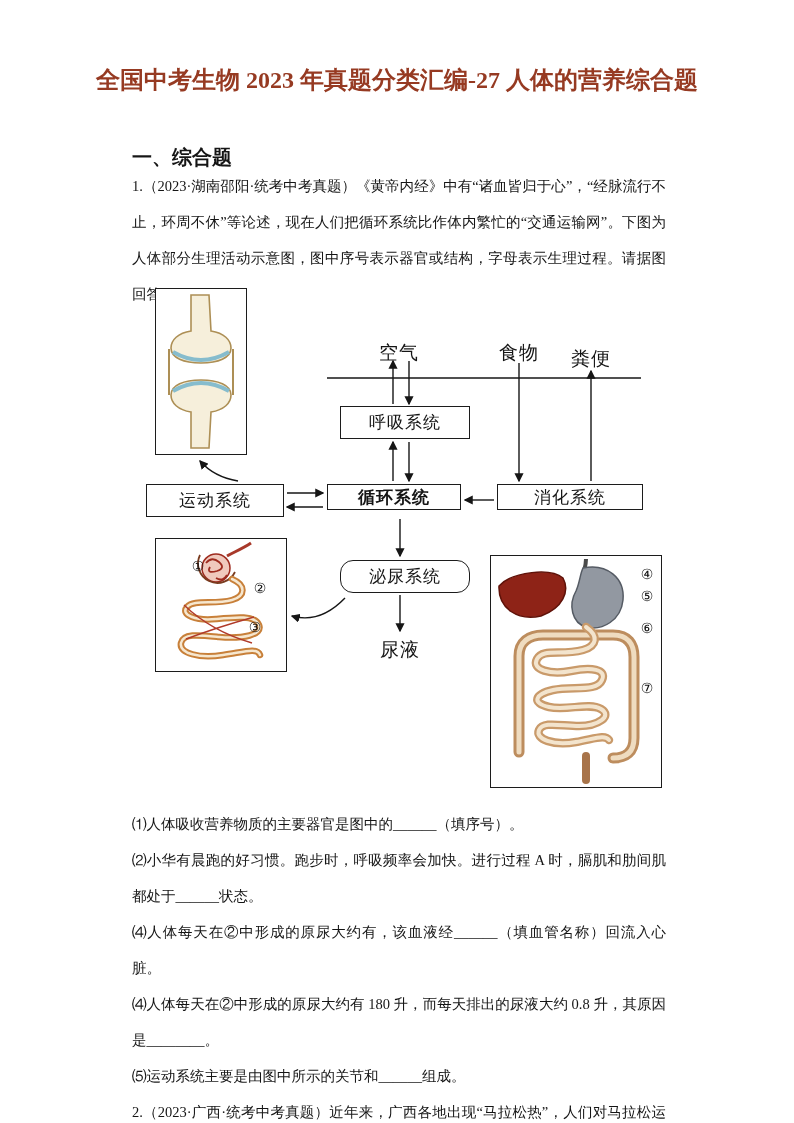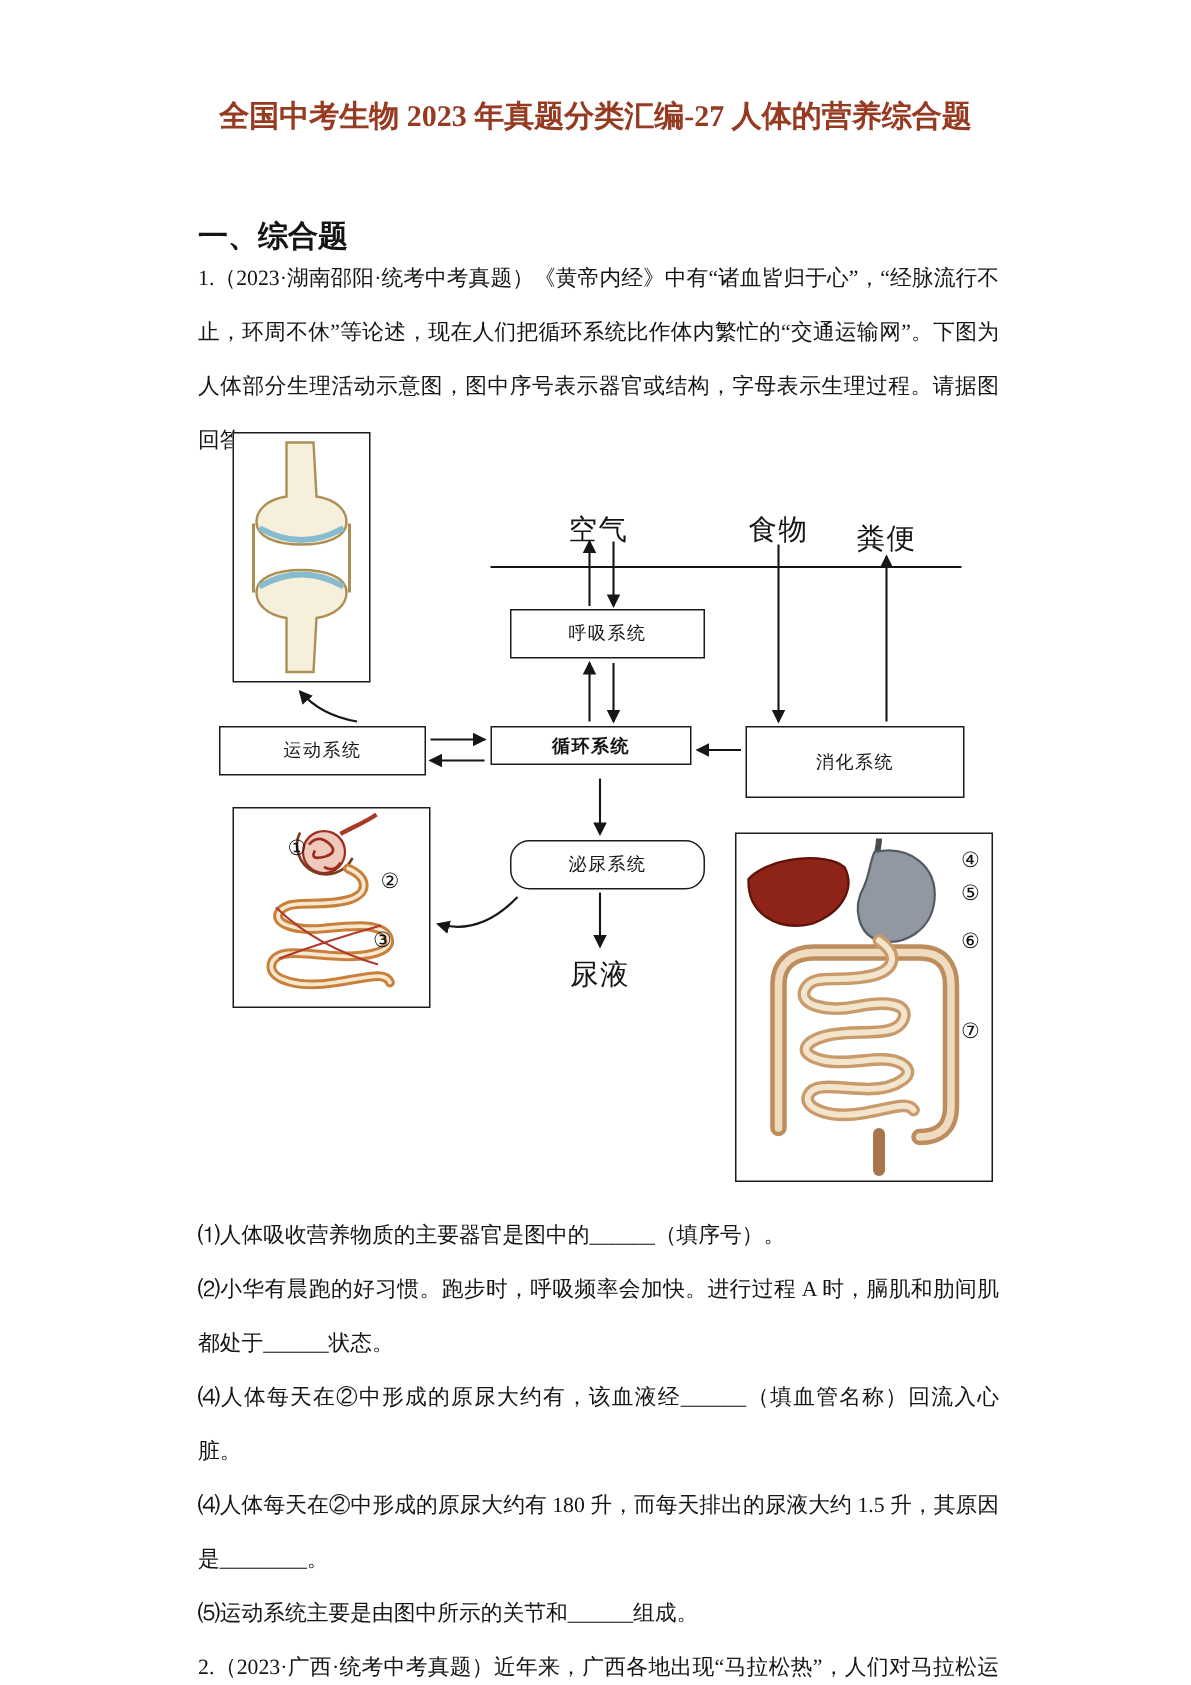--- a/index.html
+++ b/index.html
@@ -3,39 +3,39 @@
 <meta charset="utf-8">
 <style>
   * { box-sizing: border-box; }
   html,body { margin:0; padding:0; background:#ffffff; }
   .page {
     position:relative; width:794px; height:1123px; background:#fff;
     font-family:"Liberation Serif","DejaVu Serif",serif; color:#151515; overflow:hidden;
   }
   .doc-title {
     position:absolute; top:64px; left:0; width:100%; text-align:center;
-    font-size:20px; font-weight:bold;
+    font-size:24px; font-weight:bold;
   }
   .section-heading {
     position:absolute; top:144px; left:132px; font-size:20px; font-weight:bold;
   }
   .stem {
     position:absolute; top:168px; left:132px; width:534px;
     font-size:14.5px; line-height:36px; text-align:justify;
   }
   .subqs {
     position:absolute; top:806px; left:132px; width:534px;
     font-size:14.5px; line-height:36px;
   }
   .subqs p { margin:0; text-align:justify; }
   svg.overlay { position:absolute; left:0; top:0; pointer-events:none; }
   .sysbox {
     position:absolute; border:1.5px solid #1c1c1c; background:#fff;
     display:flex; align-items:center; justify-content:center;
-    font-size:12px; letter-spacing:1px;
+    font-size:17px; letter-spacing:1px;
   }
   .organ-box { position:absolute; border:1.5px solid #1c1c1c; background:#fff; }
   .organ-box svg { display:block; width:100%; height:100%; }
   .flow-label { position:absolute; width:58px; text-align:center; font-size:19px; letter-spacing:1px; }
   .marker {
     position:absolute; width:16px; height:16px; line-height:16px;
     text-align:center; font-size:14px; color:#101010;
   }
 </style>
 </head>
@@ -102,21 +102,21 @@
       </svg>
     </div>
 
     <div class="flow-label" style="left:370px; top:340px;">空气</div>
     <div class="flow-label" style="left:490px; top:340px;">食物</div>
     <div class="flow-label" style="left:562px; top:346px;">粪便</div>
 
     <div class="sysbox" style="left:340px; top:406px; width:130px; height:33px;">呼吸系统</div>
     <div class="sysbox" style="left:146px; top:484px; width:138px; height:33px;">运动系统</div>
     <div class="sysbox" style="left:327px; top:484px; width:134px; height:26px;font-weight:bold;">循环系统</div>
-    <div class="sysbox" style="left:497px; top:484px; width:146px; height:48px;">消化系统</div>
+    <div class="sysbox" style="left:497px; top:484px; width:146px; height:26px;">消化系统</div>
     <div class="sysbox" style="left:340px; top:560px; width:130px; height:33px;border-radius:13px;">泌尿系统</div>
 
     <div class="flow-label" style="left:371px; top:637px;">尿液</div>
 
     <div class="organ-box" style="left:155px; top:538px; width:132px; height:134px;">
       <svg viewBox="0 0 130 132">
         <path d="M95,4 C86,10 78,13 71,17" stroke="#a8392a" stroke-width="3" fill="none"></path>
         <circle cx="60" cy="29" r="14" fill="#f0c9bd" stroke="#9e2b1f" stroke-width="1.5"></circle>
         <path d="M50,24 q6,-7 13,-1 q7,6 -2,9 q-11,3 -7,-4 m6,11 q7,4 11,-3" stroke="#9e2b1f" stroke-width="1.8" fill="none"></path>
         <path d="M44,16 A19,19 0 1,0 79,33" fill="none" stroke="#7a3c20" stroke-width="1.8"></path>
@@ -145,18 +145,18 @@
     <span class="marker" style="left:639px; top:567px;">④</span>
     <span class="marker" style="left:639px; top:589px;">⑤</span>
     <span class="marker" style="left:639px; top:621px;">⑥</span>
     <span class="marker" style="left:639px; top:681px;">⑦</span>
   </div>
 
   <div class="subqs">
     <p>⑴人体吸收营养物质的主要器官是图中的______（填序号）。</p>
     <p>⑵小华有晨跑的好习惯。跑步时，呼吸频率会加快。进行过程 A 时，膈肌和肋间肌都处于______状态。</p>
     <p>⑷人体每天在②中形成的原尿大约有，该血液经______（填血管名称）回流入心脏。</p>
-    <p>⑷人体每天在②中形成的原尿大约有 180 升，而每天排出的尿液大约 1.5 升，其原因是________。</p>
+    <p>⑷人体每天在②中形成的原尿大约有 180 升，而每天排出的尿液大约 0.8 升，其原因是________。</p>
     <p>⑸运动系统主要是由图中所示的关节和______组成。</p>
     <p>2.（2023·广西·统考中考真题）近年来，广西各地出现“马拉松热”，人们对马拉松运动</p>
   </div>
 
 </div>
 
 </body></html>

